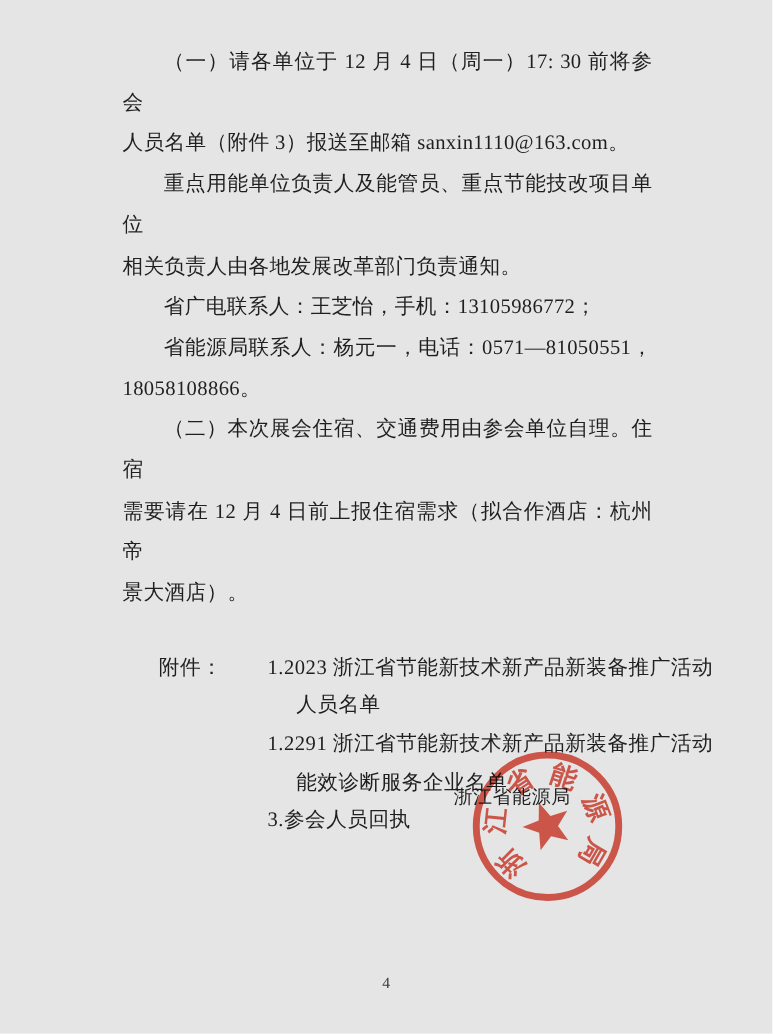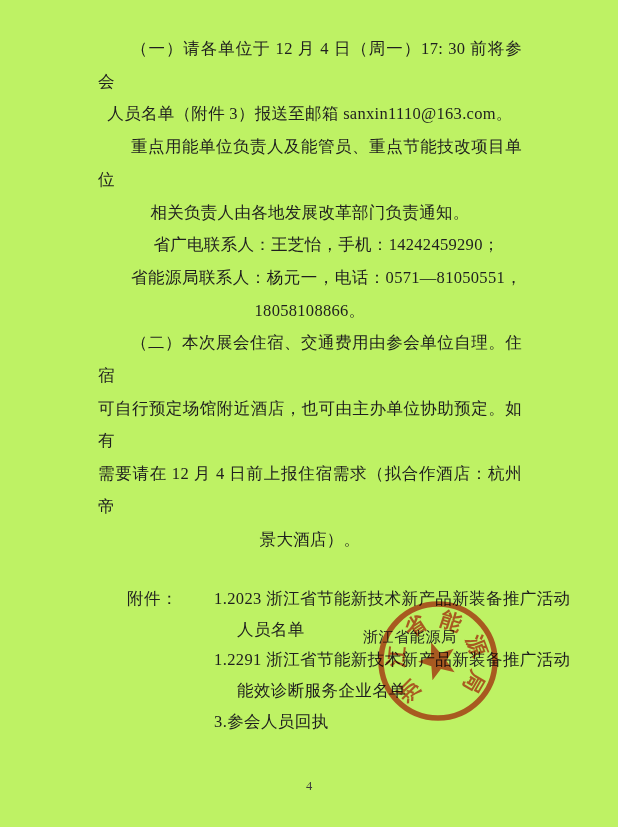--- a/index.html
+++ b/index.html
@@ -1,36 +1,36 @@
 <!DOCTYPE html>
 <html><head>
 <meta charset="utf-8">
 <style>
   html, body { margin: 0; padding: 0; background: #ffffff; }
   .page {
     position: relative;
     width: 618px;
     height: 827px;
-    background: #bef264;
+    background: #e5e5e5;
     font-family: "Liberation Serif", "DejaVu Serif", serif;
     color: #1f1f1f;
     overflow: hidden;
   }
   .content {
     position: absolute;
     left: 98px;
     top: 33px;
     width: 424px;
   }
   .para { margin: 0; }
   .line {
     font-size: 16.5px;
     line-height: 32.7px;
     letter-spacing: 0.3px;
-    text-align: center;
+    text-align: left;
     white-space: nowrap;
   }
   .line.fill {
     white-space: normal;
     text-align: justify;
     text-align-last: justify;
   }
   .line.indent { text-indent: 33px; }
 
   .attachments {
@@ -96,31 +96,30 @@
       <div class="line fill indent">（一）请各单位于 12 月 4 日（周一）17: 30 前将参会</div>
       <div class="line">人员名单（附件 3）报送至邮箱 sanxin1110@163.com。</div>
     </div>
 
     <div class="para">
       <div class="line fill indent">重点用能单位负责人及能管员、重点节能技改项目单位</div>
       <div class="line">相关负责人由各地发展改革部门负责通知。</div>
     </div>
 
     <div class="para">
-      <div class="line indent">省广电联系人：王芝怡，手机：14242459290；</div>
+      <div class="line indent">省广电联系人：王芝怡，手机：13105986772；</div>
     </div>
 
     <div class="para">
       <div class="line fill indent">省能源局联系人：杨元一，电话：0571—81050551，</div>
       <div class="line">18058108866。</div>
     </div>
 
     <div class="para">
       <div class="line fill indent">（二）本次展会住宿、交通费用由参会单位自理。住宿</div>
-      <div class="line fill">可自行预定场馆附近酒店，也可由主办单位协助预定。如有</div>
       <div class="line fill">需要请在 12 月 4 日前上报住宿需求（拟合作酒店：杭州帝</div>
       <div class="line">景大酒店）。</div>
     </div>
 
     <div class="attachments">
       <div class="att-label">附件：</div>
       <div class="att-items">
         <div>
           <div class="att-line">1.2023 浙江省节能新技术新产品新装备推广活动</div>
           <div class="att-line cont">人员名单</div>

